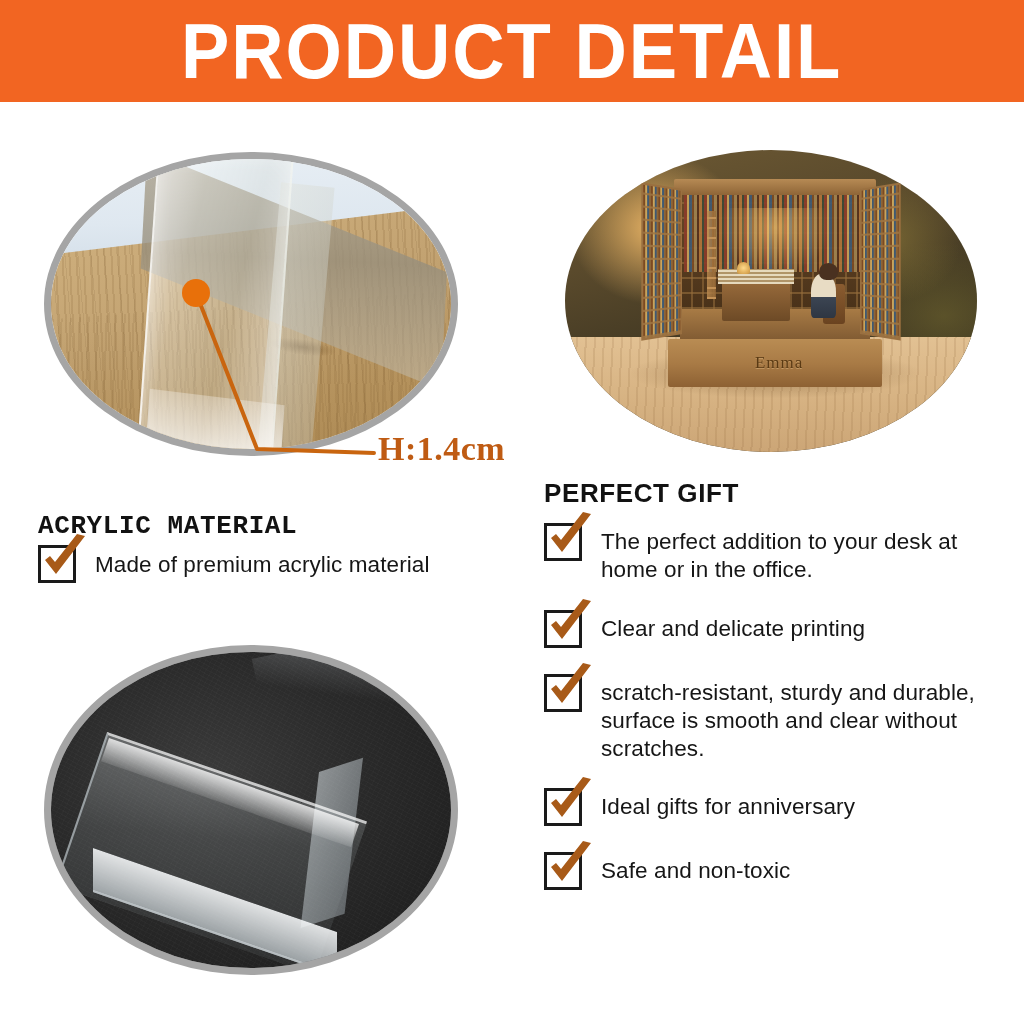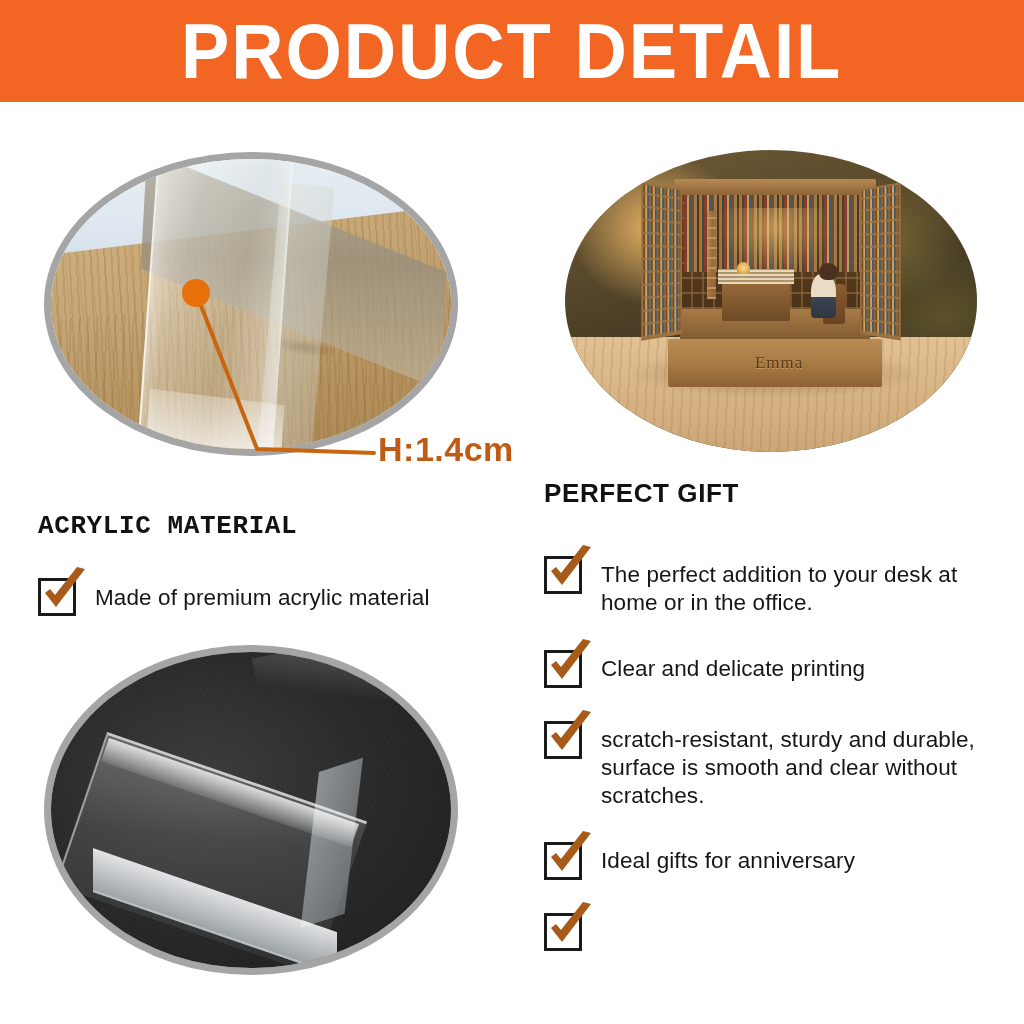--- a/index.html
+++ b/index.html
@@ -116,20 +116,21 @@
     pointer-events: none;
   }
   .annot-label {
     position: absolute;
     left: 378px; top: 430px;
     color: #bf5b13;
     font-weight: bold;
     font-size: 34px;
     letter-spacing: 0.5px;
     white-space: nowrap;
+    font-family: Liberation Serif, serif;
   }
 
   
   #photo-book-nook {
     left: 565px; top: 150px;
     width: 412px; height: 302px;
   }
   .nook-bg {
     position: absolute; inset: 0;
     background:
@@ -304,21 +305,20 @@
   #heading-perfect-gift { left: 544px; top: 478px; }
 
   .feature-list { position: absolute; }
   #list-acrylic-material { left: 38px; top: 545px; width: 470px; }
   #list-perfect-gift { left: 544px; top: 523px; width: 460px; }
 
   .feature-item {
     position: relative;
     display: flex;
     align-items: flex-start;
-    margin-top: 33px;
   }
   #list-acrylic-material .feature-item { margin-bottom: 0; }
   #list-perfect-gift .feature-item { margin-bottom: 26px; }
 
   .checkbox {
     position: relative;
     flex: 0 0 auto;
     width: 38px; height: 38px;
     border: 3px solid #1a1a1a;
     box-sizing: border-box;
@@ -453,15 +453,16 @@
     </div>
     <div class="feature-text">Ideal gifts for anniversary</div>
   </div>
 
   <div class="feature-item">
     <div class="checkbox">
       <svg class="tick" viewBox="0 0 52 52">
         <path d="M6 26 L17 40 L46 2 L38 0 L16 28 L11 22 Z" fill="#A85A18"></path>
       </svg>
     </div>
+    <div class="feature-text">Safe and non-toxic</div>
   </div>
 
 </div>
 
 </body></html>

